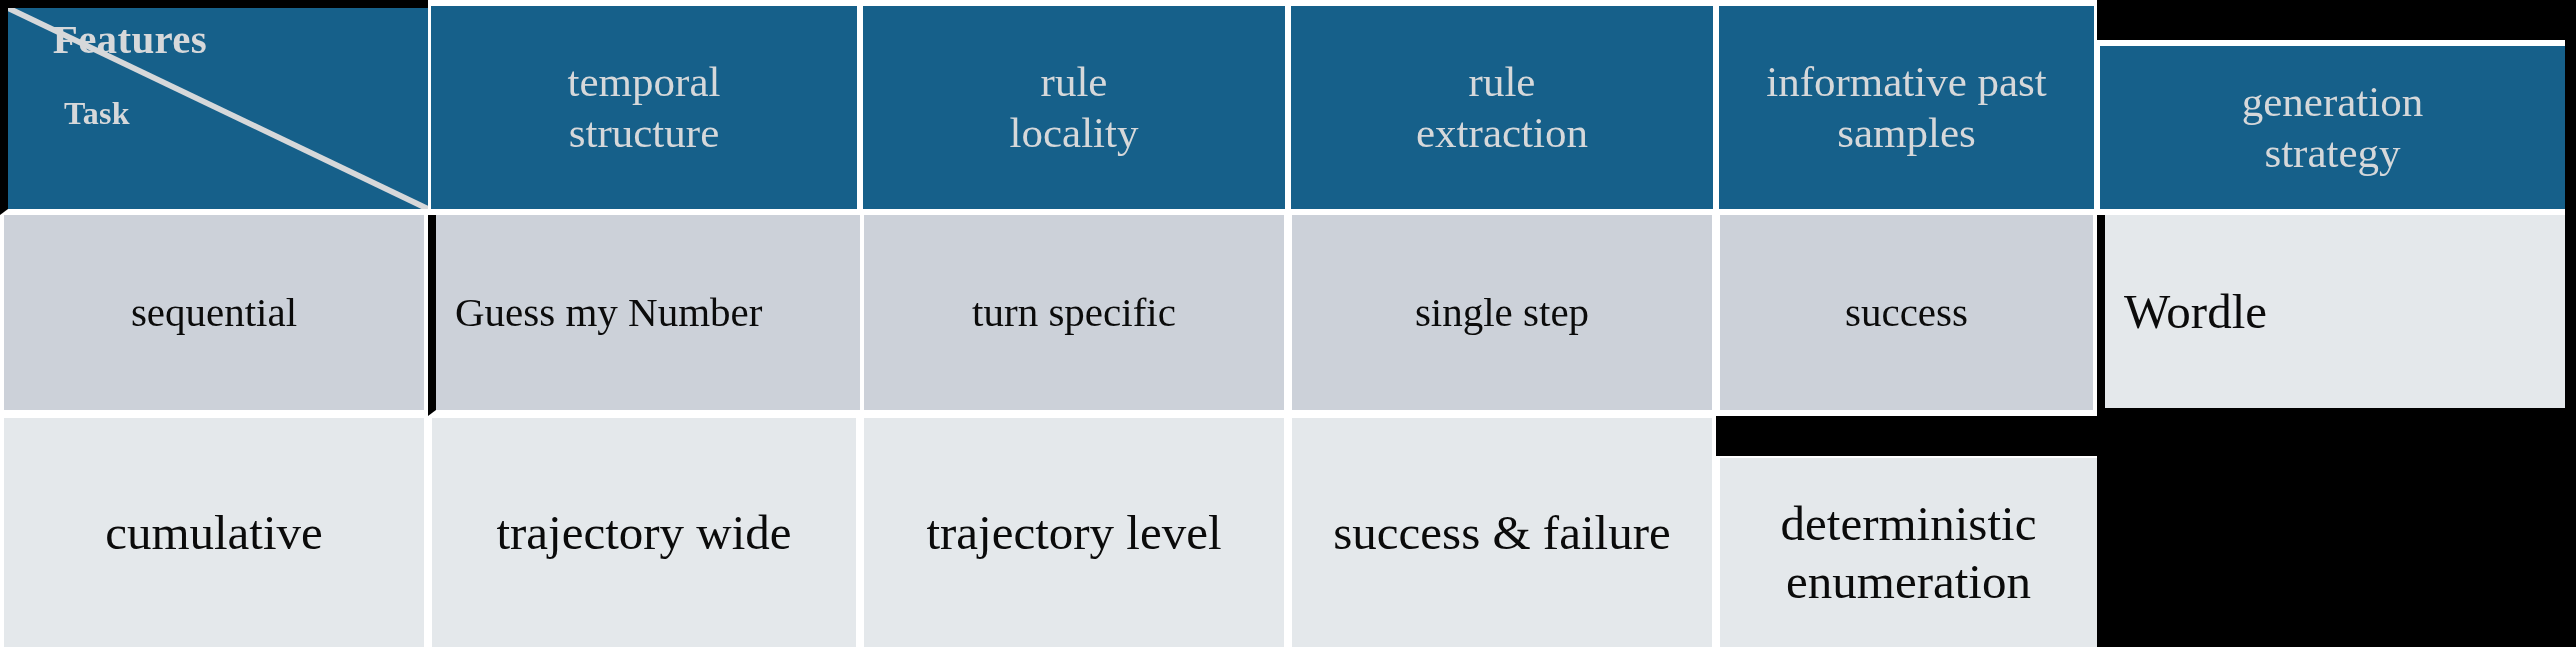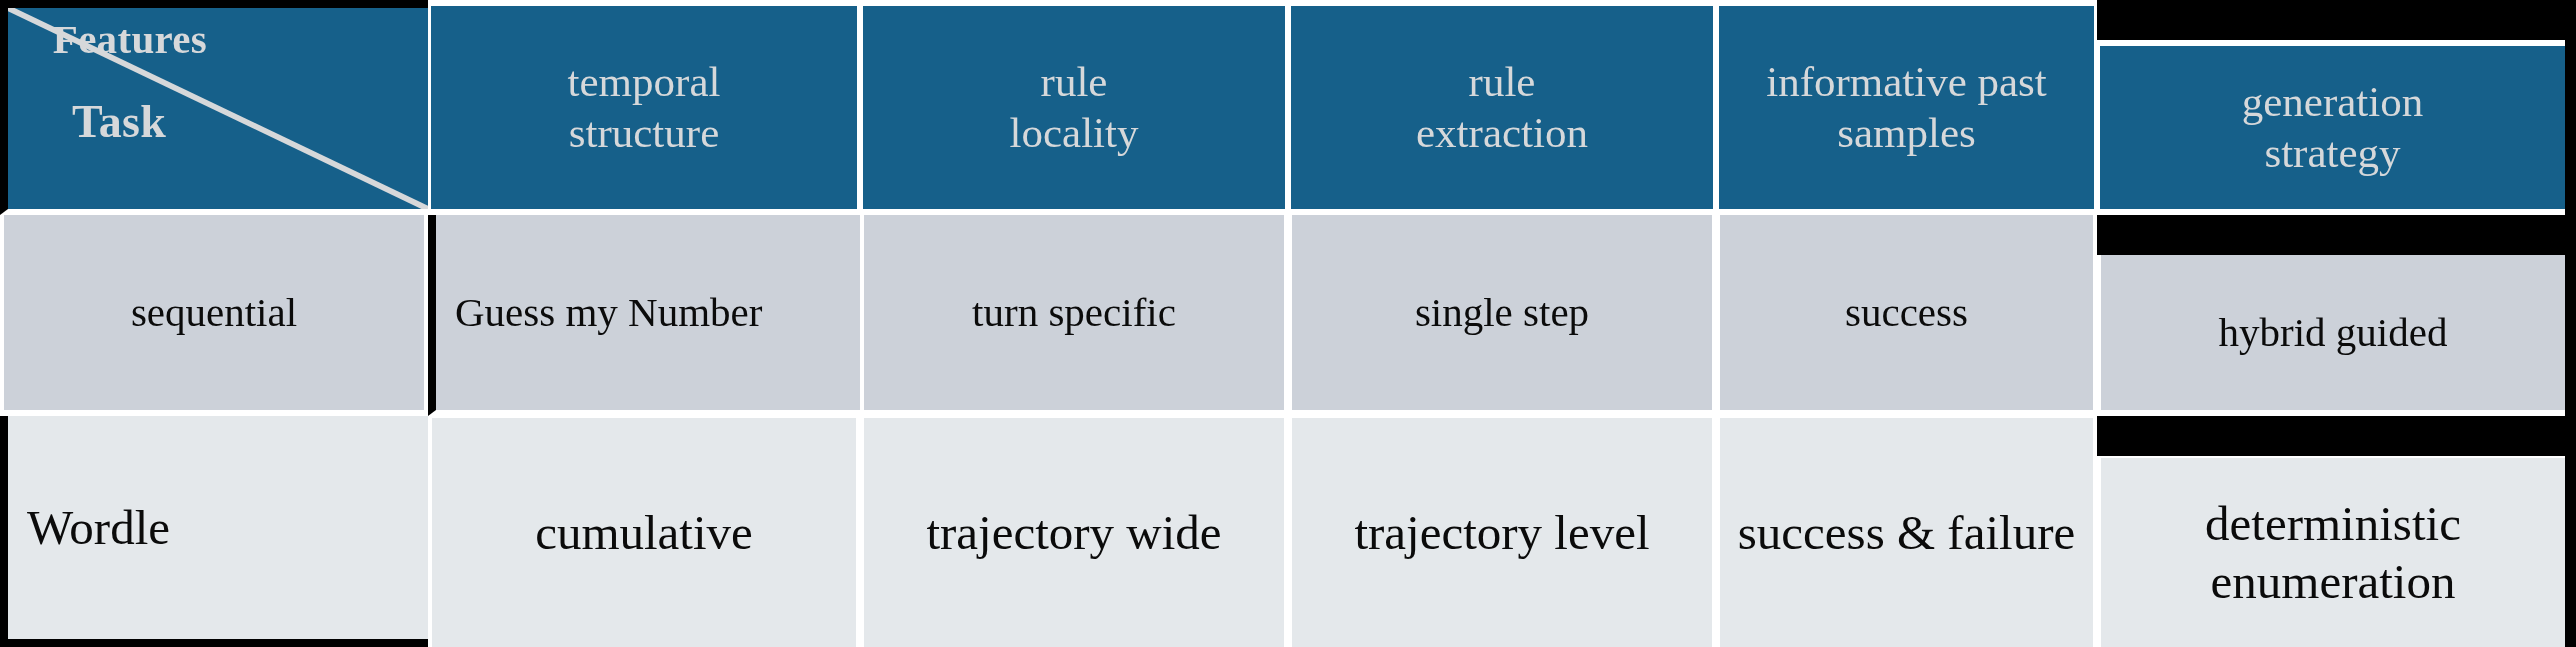--- a/index.html
+++ b/index.html
@@ -79,24 +79,24 @@
   .hdr-corner .features-lbl {
     position: absolute;
     right: 221px;
     top: 6.7px;
     font-weight: bold;
     font-size: 41px;
     letter-spacing: 0.3px;
   }
   .hdr-corner .task-lbl {
     position: absolute;
-    left: 64px;
+    left: 56px;
     top: 87px;
     font-weight: bold;
-    font-size: 46px;
+    font-size: 32px;
     letter-spacing: 0.3px;
   }
 
   
   .r1 {
     background: #ccd1d9;
     color: #0b0b0b;
     font-size: 41px;
     line-height: 1.18;
     border-left: 4px solid #ffffff;
@@ -197,25 +197,20 @@
     <div class="cell r1">
       <span class="stack">
         <span class="ln">single step</span>
       </span>
     </div>
     <div class="cell r1">
       <span class="stack">
         <span class="ln">success</span>
       </span>
     </div>
-    <div class="cell r1 clast">
-      <span class="stack">
-        <span class="ln">hybrid guided</span>
-      </span>
-    </div>
 
     <div class="cell r2 c0">
       <span>Wordle</span>
     </div>
     <div class="cell r2">
       <span class="stack">
         <span class="ln">cumulative</span>
       </span>
     </div>
     <div class="cell r2">

